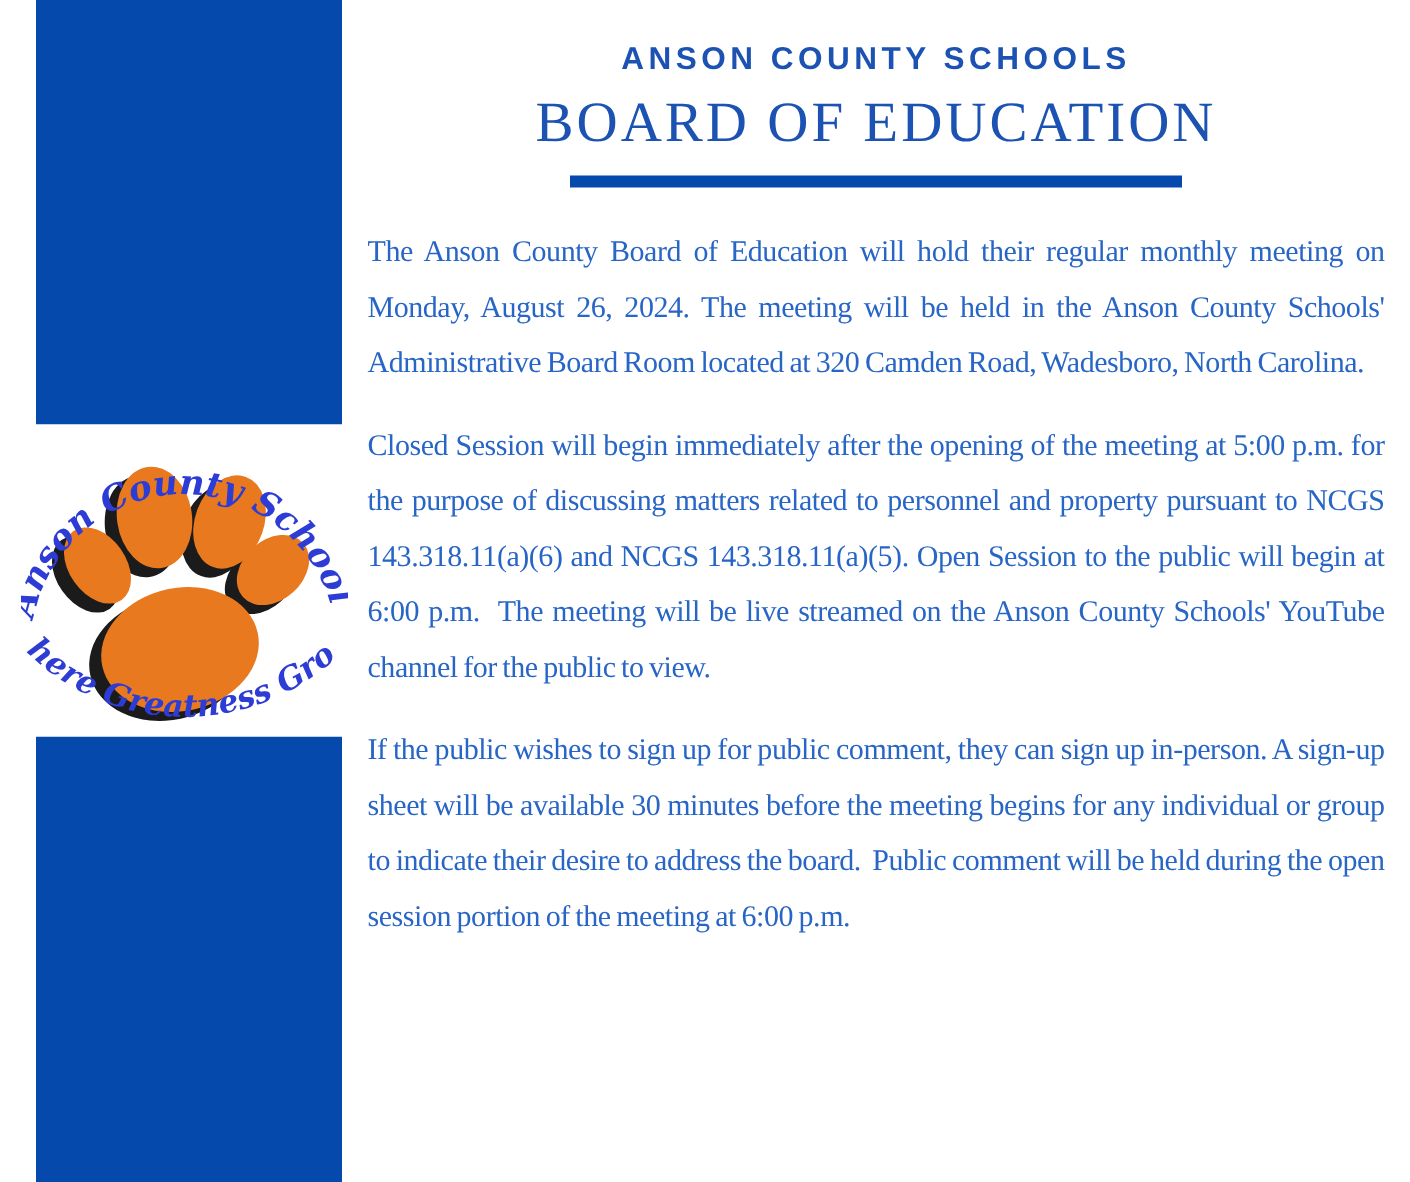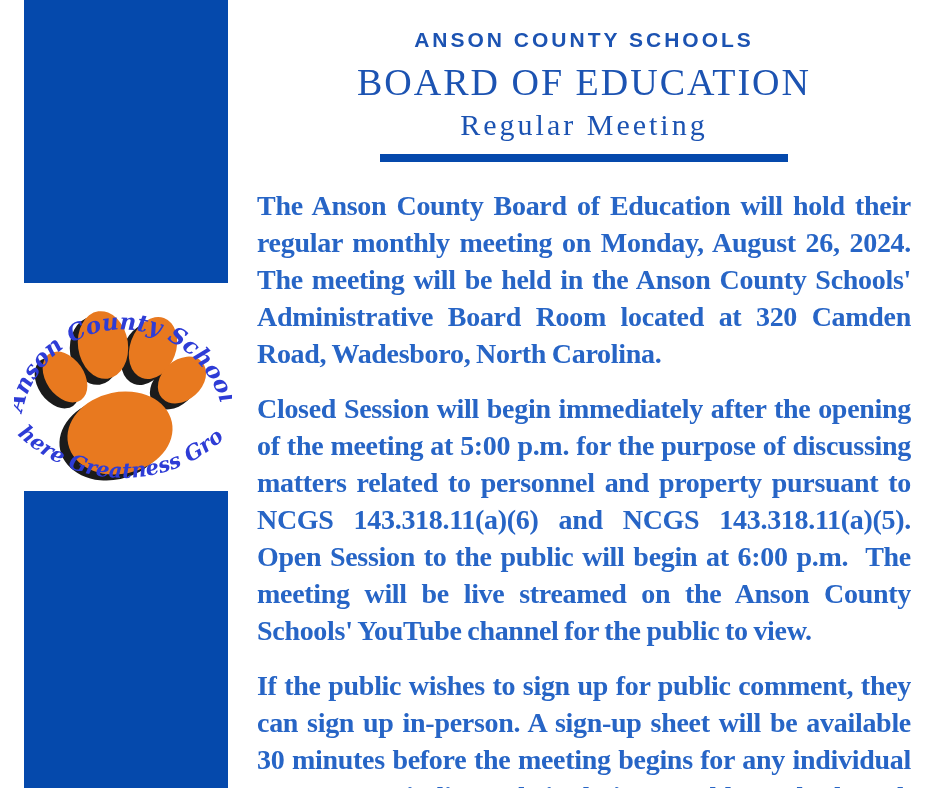--- a/index.html
+++ b/index.html
@@ -62,29 +62,28 @@
     margin: 4px 0 0 0;
     line-height: 1.1;
   }
   .rule {
     width: 408px; height: 8px;
     margin: 13px auto 0 auto;
     background: var(--rule);
   }
   .body-copy { margin-top: 25px; }
   .body-copy p {
-    font-size: 28px;
+    font-size: 20px;
     line-height: 37px;
     letter-spacing: -0.3px;
     word-spacing: -1px;
     text-align: justify;
     color: var(--body-text);
-    margin: 12px;
+    margin: 0;
     white-space: pre-wrap;
-    font-weight: bold;
   }
   .body-copy p + p { margin-top: 18px; }
 </style>
 </head>
 <body style="--accent-bar: #0549ac; --heading: #1c53b2; --body-text: #2765c6; --rule: #0549ac; --paw-orange: #e8791f; --paw-shadow: #1b1b1b; --script-blue: #2e3cd6;">
 
 <div class="page">
 
   <div class="bar bar-top"></div>
   <div class="bar bar-bottom"></div>
@@ -117,21 +116,20 @@
       </text>
       <text class="arc-text" font-size="21">
         <textPath href="#arcBot" startOffset="50%" text-anchor="middle">“Where Greatness Grows”</textPath>
       </text>
     </svg>
   </div>
 
   <div class="content">
     <div class="eyebrow">ANSON COUNTY SCHOOLS</div>
     <div class="title">BOARD OF EDUCATION</div>
-    <div class="subtitle">Regular Meeting</div>
     <div class="rule"></div>
 
     <div class="body-copy">
       <p>The Anson County Board of Education will hold their regular monthly meeting on Monday, August 26, 2024. The meeting will be held in the Anson County Schools' Administrative Board Room located at 320 Camden Road, Wadesboro, North Carolina.</p>
       <p>Closed Session will begin immediately after the opening of the meeting at 5:00 p.m. for the purpose of discussing matters related to personnel and property pursuant to NCGS 143.318.11(a)(6) and NCGS 143.318.11(a)(5). Open Session to the public will begin at 6:00 p.m.  The meeting will be live streamed on the Anson County Schools' YouTube channel for the public to view.</p>
       <p>If the public wishes to sign up for public comment, they can sign up in-person. A sign-up sheet will be available 30 minutes before the meeting begins for any individual or group to indicate their desire to address the board.  Public comment will be held during the open session portion of the meeting at 6:00 p.m.</p>
     </div>
   </div>
 
 </div>

